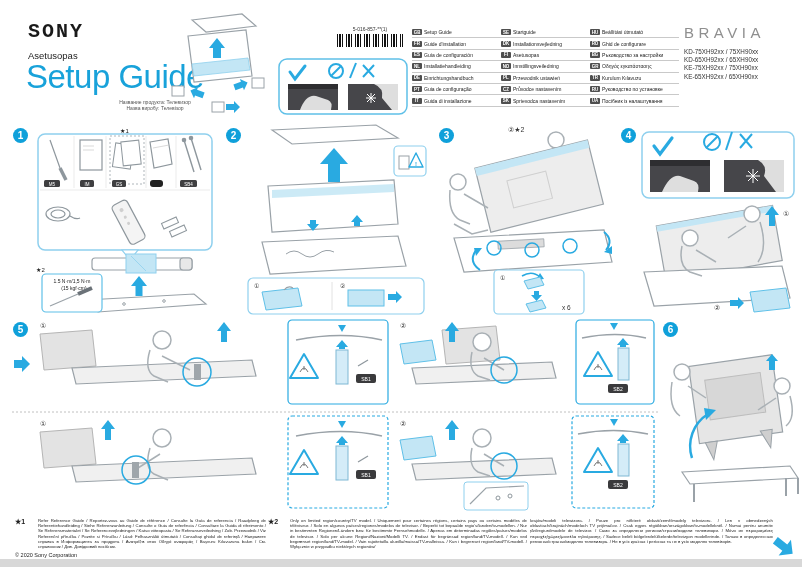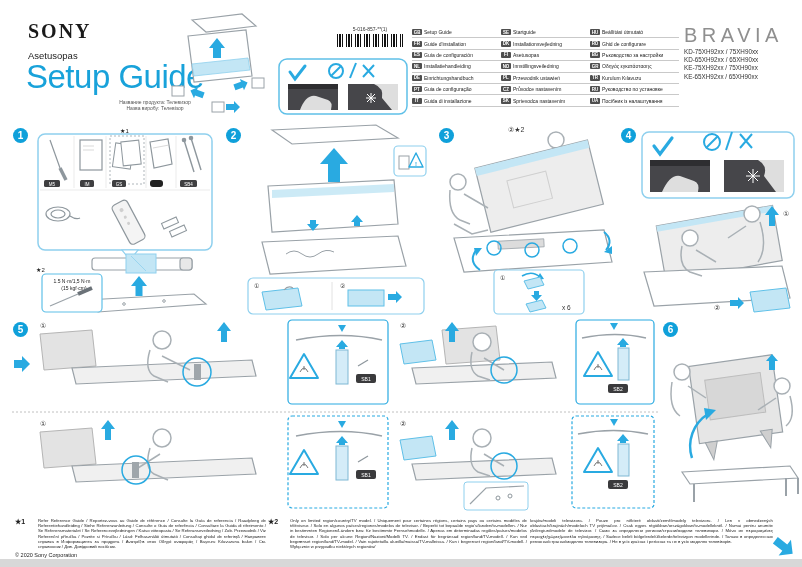--- a/index.html
+++ b/index.html
@@ -1,24 +1,24 @@
 <!DOCTYPE html>
 <html><head>
 <meta charset="utf-8">
 <style>
   html,body{margin:0;padding:0;background:#888;}
   #sheet{position:relative;width:802px;height:567px;background:#fff;overflow:hidden;
          font-family:"Liberation Sans",sans-serif;color:#222;}
   .abs{position:absolute;}
   
-  .sony{font-family:Liberation Serif, serif;font-weight:bold;font-size:20px;letter-spacing:2px;color:#1a1a1a;}
+  .sony{font-family:Liberation Mono, monospace;font-weight:bold;font-size:20px;letter-spacing:2px;color:#1a1a1a;}
   .tvlabel{font-size:9.5px;color:#222;}
   .title{font-size:33px;color:#18a2da;letter-spacing:-0.5px;}
   .reglines{font-size:5px;line-height:6px;color:#555;text-align:center;}
-  .bravia{font-size:20px;letter-spacing:4.5px;color:#8f8f8f;}
+  .bravia{font-size:15px;letter-spacing:4.5px;color:#8f8f8f;}
   .models{font-size:6.3px;line-height:8.2px;color:#333;}
   .barcode-num{font-size:5px;text-align:center;color:#333;}
   .bars{height:13px;margin-top:2px;background:repeating-linear-gradient(90deg,#111 0 1px,#fff 1px 2px,#111 2px 4px,#fff 4px 5px,#111 5px 6px,#fff 6px 9px);}
   
   .lang-grid{display:grid;grid-template-columns:repeat(3,89px);}
   .lang-entry{display:flex;align-items:center;gap:2px;height:10.4px;border-bottom:0.5px solid #c9c9c9;overflow:hidden;}
   .lang-code{background:#4f4f4f;color:#fff;font-size:4.5px;font-weight:bold;padding:0.5px 1.5px;border-radius:1px;min-width:7px;text-align:center;flex:none;}
   .lang-label{font-size:5px;color:#222;white-space:nowrap;}
   
   .step-badge{width:15px;height:15px;border-radius:50%;background:#0fa0da;color:#fff;

